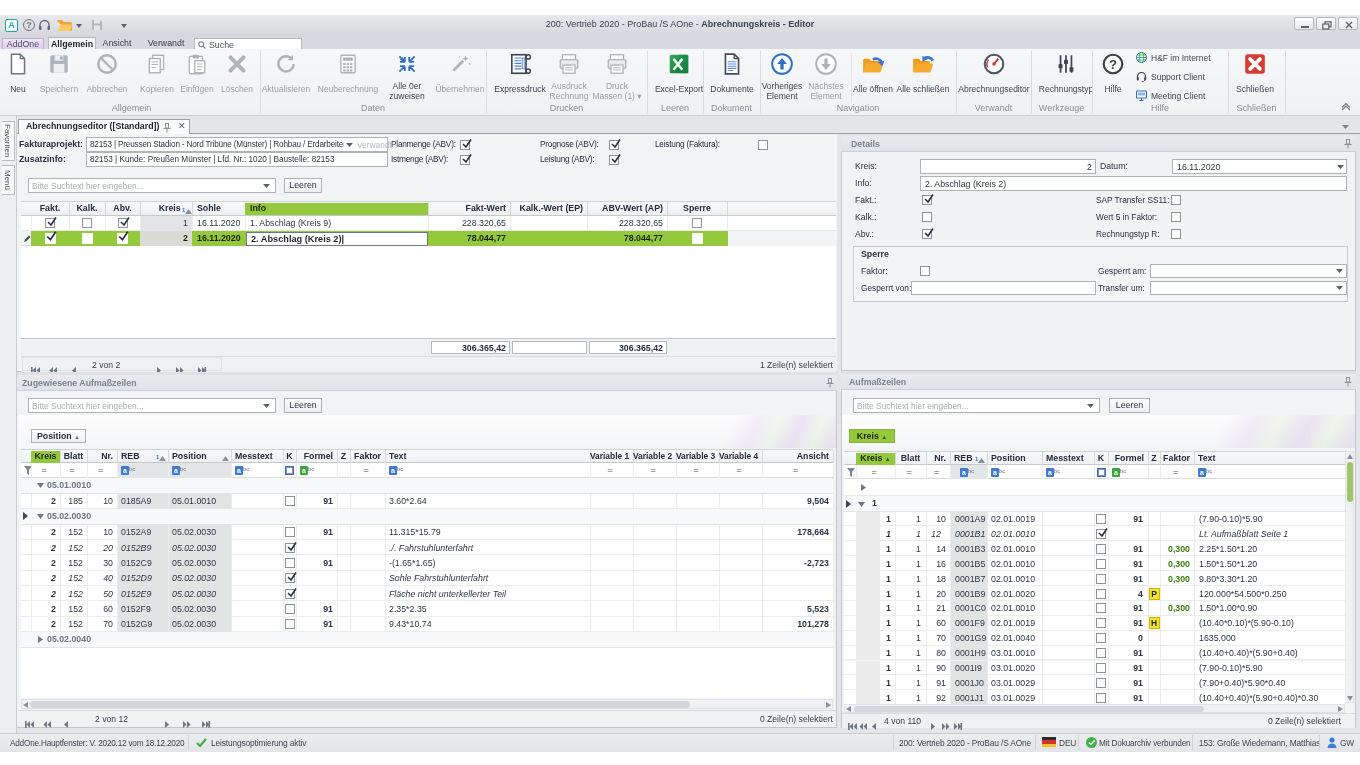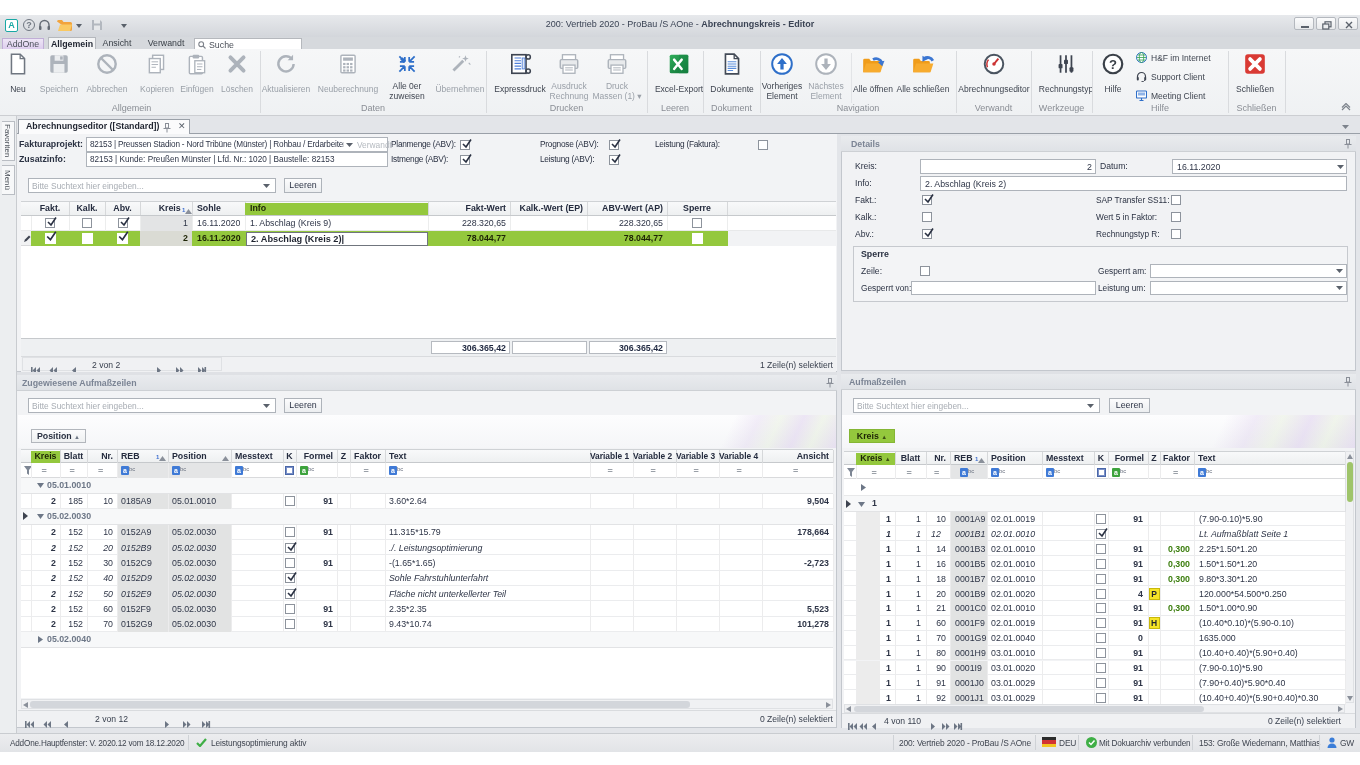--- a/index.html
+++ b/index.html
@@ -626,21 +626,21 @@
 <div style="position:absolute;left:31px;top:542.5999999999999px;width:25px;font-size:8.8px;font-weight:bold;color:#2e3547;text-align:right;font-style:italic;">2</div>
 <div style="position:absolute;left:60px;top:542.5999999999999px;width:23px;font-size:8.8px;color:#2e3547;text-align:right;font-style:italic;">152</div>
 <div style="position:absolute;left:87px;top:542.5999999999999px;width:26px;font-size:8.8px;color:#2e3547;text-align:right;font-style:italic;">20</div>
 <div style="position:absolute;left:121px;top:542.5999999999999px;font-size:8.8px;color:#2e3547;font-style:italic;">0152B9</div>
 <div style="position:absolute;left:172px;top:542.5999999999999px;font-size:8.8px;color:#2e3547;font-style:italic;">05.02.0030</div>
 <div style="position:absolute;left:284.5px;top:542.6999999999999px;width:10px;height:10px;background:#fff;border:1px solid #8d939c;box-sizing:border-box">
     <svg width="14" height="14" style="position:absolute;left:-1px;top:-4px" viewBox="0 0 14 14">
       <path d="M3 7 L6 10 L11 2.5" stroke="#2a3142" stroke-width="1.6" fill="none"></path>
     </svg>
   </div>
-<div style="position:absolute;left:389px;top:542.5999999999999px;font-size:8.8px;color:#2e3547;font-style:italic;">./. Leistungsoptimierung</div>
+<div style="position:absolute;left:389px;top:542.5999999999999px;font-size:8.8px;color:#2e3547;font-style:italic;">./. Fahrstuhlunterfahrt</div>
 <div style="position:absolute;left:21px;top:555.3999999999999px;width:812px;height:15.3px;background:#fff;border-bottom:1px solid #ebecee"></div>
 <div style="position:absolute;left:117px;top:555.3999999999999px;width:51px;height:15.3px;background:#e2e3e3"></div>
 <div style="position:absolute;left:168px;top:555.3999999999999px;width:63px;height:15.3px;background:#e2e3e3"></div>
 <div style="position:absolute;left:31px;top:555.3999999999999px;width:1px;height:15.3px;background:#ececed"></div>
 <div style="position:absolute;left:60px;top:555.3999999999999px;width:1px;height:15.3px;background:#ececed"></div>
 <div style="position:absolute;left:87px;top:555.3999999999999px;width:1px;height:15.3px;background:#ececed"></div>
 <div style="position:absolute;left:117px;top:555.3999999999999px;width:1px;height:15.3px;background:#ececed"></div>
 <div style="position:absolute;left:168px;top:555.3999999999999px;width:1px;height:15.3px;background:#ececed"></div>
 <div style="position:absolute;left:231px;top:555.3999999999999px;width:1px;height:15.3px;background:#ececed"></div>
 <div style="position:absolute;left:283px;top:555.3999999999999px;width:1px;height:15.3px;background:#ececed"></div>
@@ -859,30 +859,30 @@
 <div style="position:absolute;left:855px;top:229px;font-size:8.6px;color:#2a3142">Abv.:</div>
 <div style="position:absolute;left:922.0px;top:229.0px;width:10px;height:10px;background:#fff;border:1px solid #8d939c;box-sizing:border-box">
     <svg width="14" height="14" style="position:absolute;left:-1px;top:-4px" viewBox="0 0 14 14">
       <path d="M3 7 L6 10 L11 2.5" stroke="#2a3142" stroke-width="1.6" fill="none"></path>
     </svg>
   </div>
 <div style="position:absolute;left:1096px;top:229px;font-size:8.3px;color:#2a3142">Rechnungstyp R:</div>
 <div style="position:absolute;left:1171.0px;top:229.0px;width:10px;height:10px;background:#fff;border:1px solid #8d939c;box-sizing:border-box"></div>
 <div style="position:absolute;left:853px;top:246px;width:495px;height:56px;background:#f3f4f6;border:1px solid #c6c9ce"></div>
 <div style="position:absolute;left:861px;top:248.5px;font-size:8.8px;font-weight:bold;color:#2a3142">Sperre</div>
-<div style="position:absolute;left:861px;top:266px;font-size:8.6px;color:#2a3142">Zeile:</div>
+<div style="position:absolute;left:861px;top:266px;font-size:8.6px;color:#2a3142">Faktor:</div>
 <div style="position:absolute;left:920.0px;top:266.0px;width:10px;height:10px;background:#fff;border:1px solid #8d939c;box-sizing:border-box"></div>
 <div style="position:absolute;left:1098px;top:266px;font-size:8.3px;color:#2a3142">Gesperrt am:</div>
 <div style="position:absolute;left:1150px;top:263.5px;width:197px;height:14.5px;background:#fff;border:1px solid #aeb3ba"></div>
 <svg style="position:absolute;left:1336px;top:269.0px" width="7" height="4" viewBox="0 0 7 4">
     <path d="M0 0 H7 L3.5 4 Z" fill="#5a616b"></path>
   </svg>
 <div style="position:absolute;left:861px;top:283px;font-size:8.3px;color:#2a3142">Gesperrt von:</div>
 <div style="position:absolute;left:911px;top:280.5px;width:185px;height:14.5px;background:#fff;border:1px solid #aeb3ba"></div>
-<div style="position:absolute;left:1098px;top:283px;font-size:8.3px;color:#2a3142">Leistung um:</div>
+<div style="position:absolute;left:1098px;top:283px;font-size:8.3px;color:#2a3142">Transfer um:</div>
 <div style="position:absolute;left:1150px;top:280.5px;width:197px;height:14.5px;background:#fff;border:1px solid #aeb3ba"></div>
 <svg style="position:absolute;left:1336px;top:286.0px" width="7" height="4" viewBox="0 0 7 4">
     <path d="M0 0 H7 L3.5 4 Z" fill="#5a616b"></path>
   </svg>
 <div style="position:absolute;left:841px;top:371px;width:515px;height:3px;background:#dfe1e5"></div>
 <div style="position:absolute;left:841px;top:374px;width:515px;height:354px;background:#f2f3f5;border:1px solid #c3c7cd"></div>
 <div style="position:absolute;left:841px;top:374px;width:515px;height:16px;background:linear-gradient(#e9ebee,#dfe2e6);border-bottom:1px solid #cdd0d4"></div>
 <div style="position:absolute;left:849px;top:377px;font-size:8.8px;font-weight:bold;color:#7b8494">Aufmaßzeilen</div>
 <svg style="position:absolute;left:1344px;top:377px" width="8" height="10" viewBox="0 0 8 10">
     <rect x="2.5" y="0.5" width="3" height="4.5" fill="none" stroke="#8a8f98"></rect>

